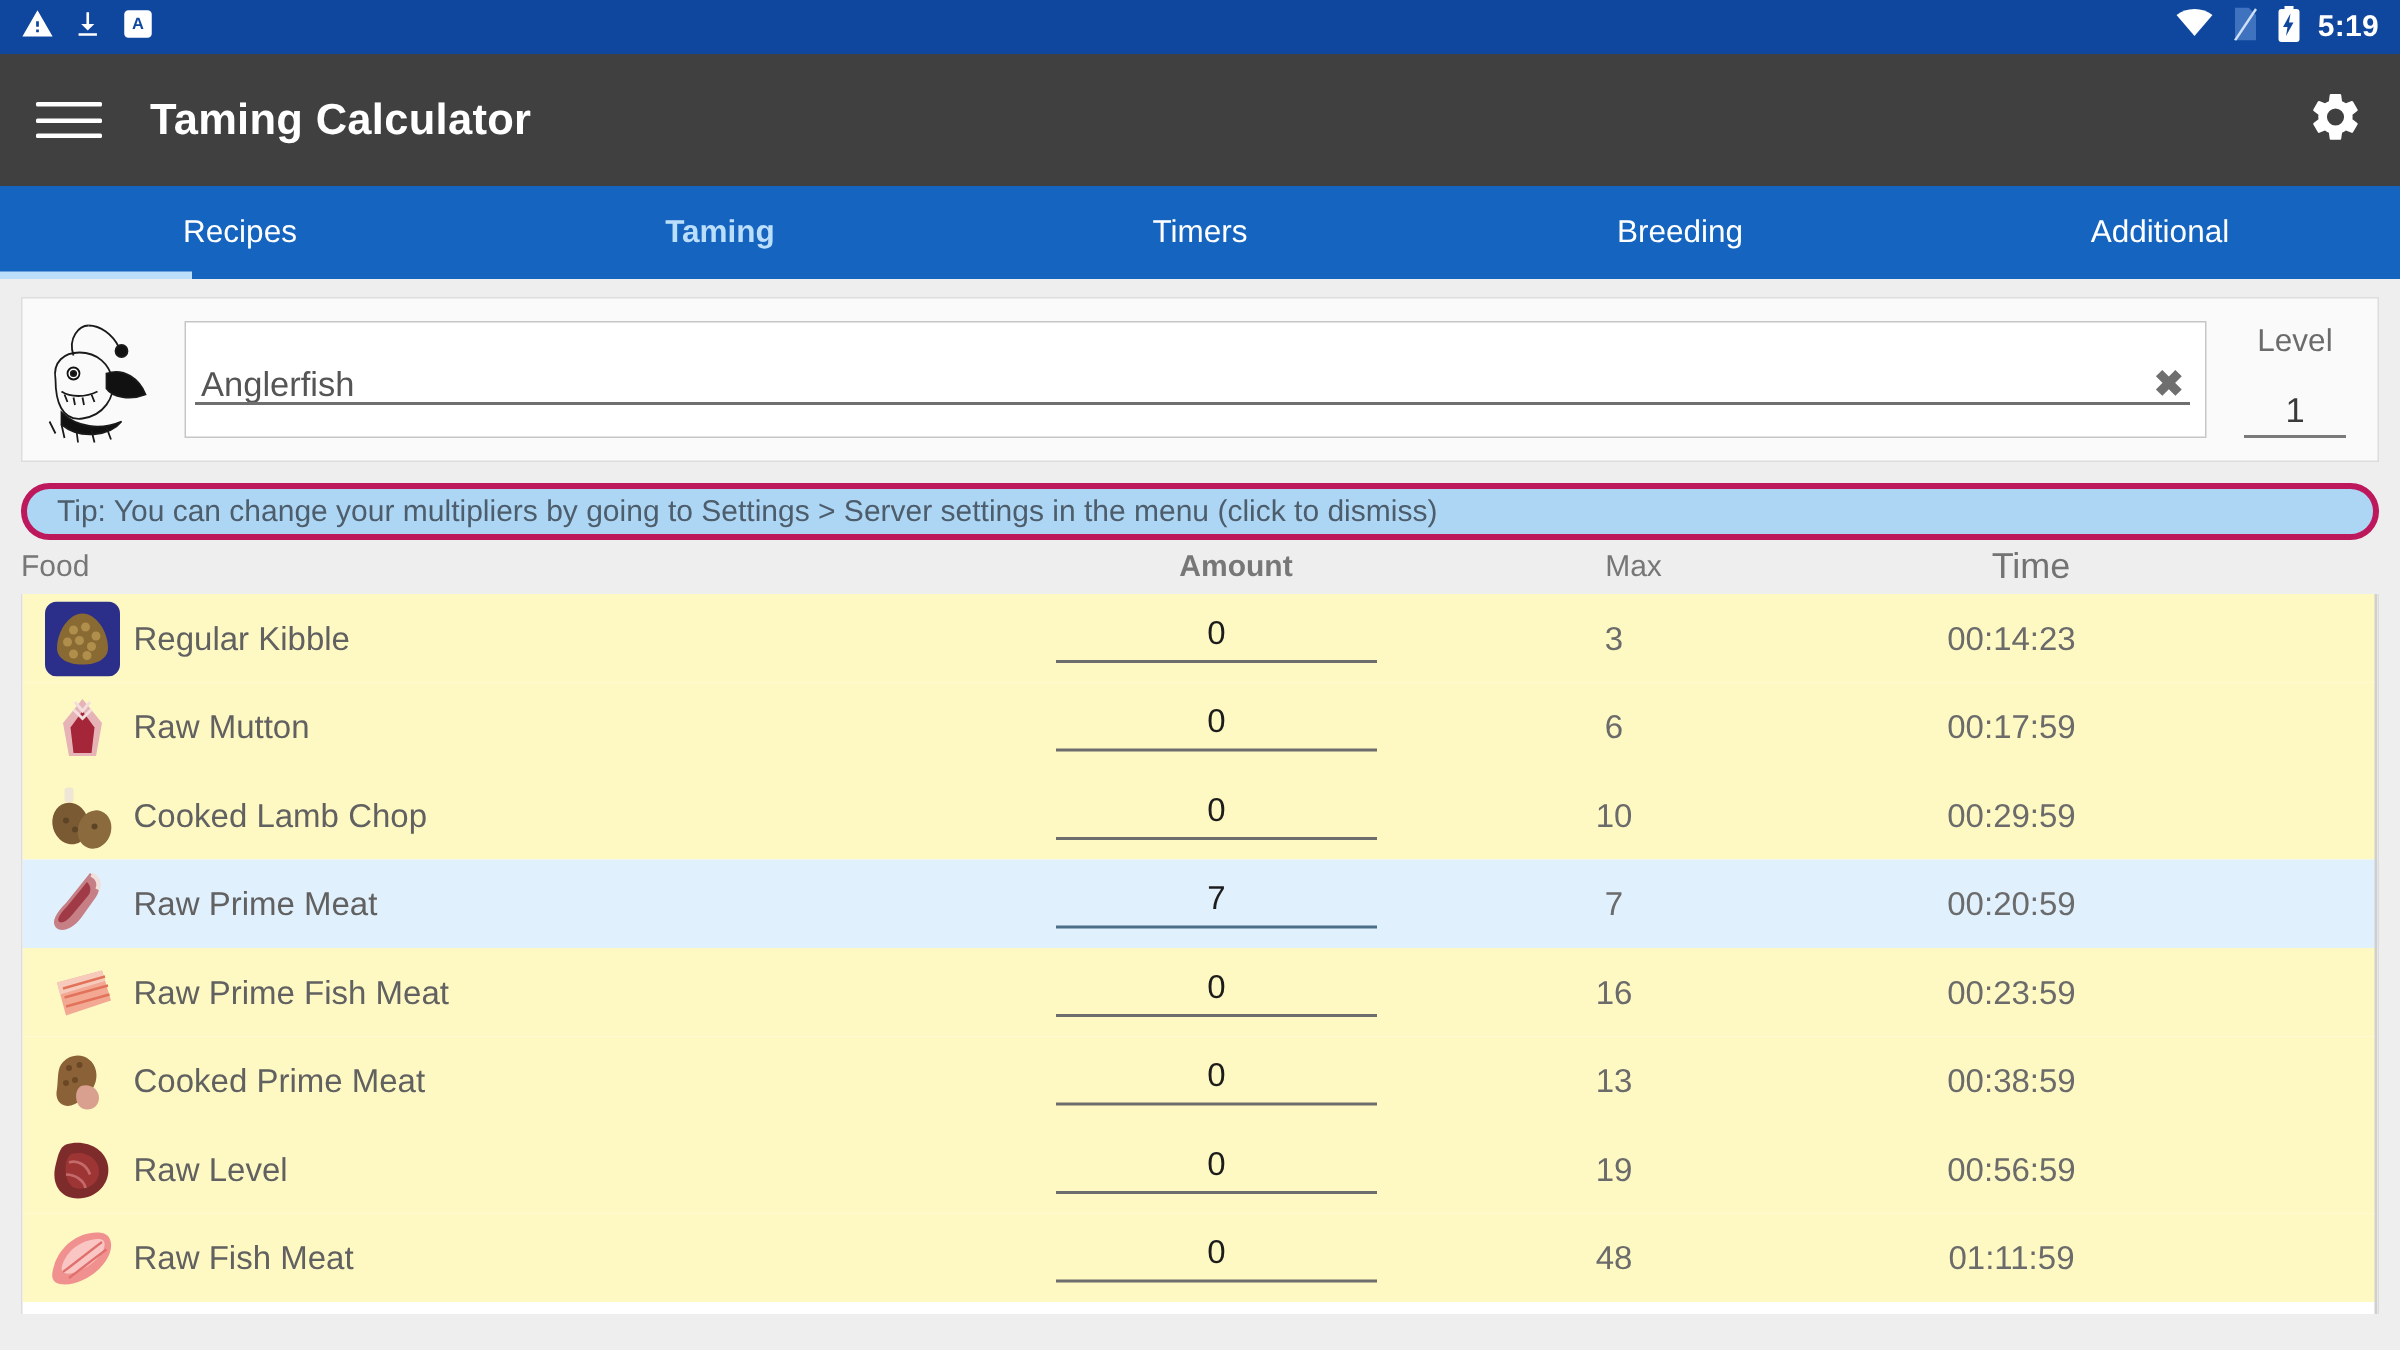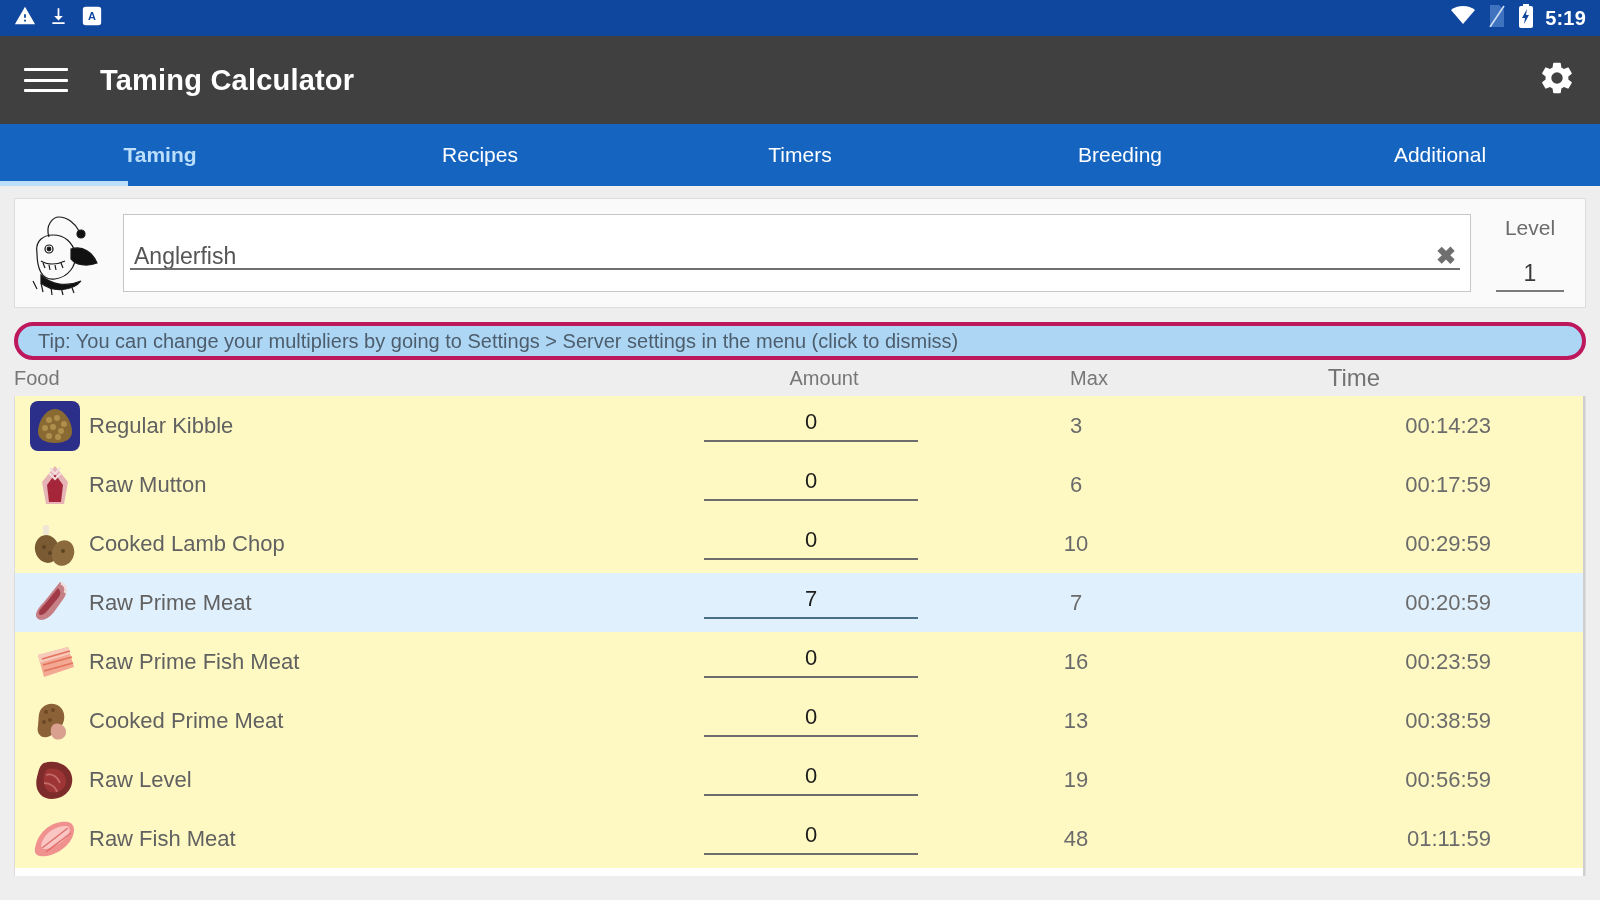--- a/index.html
+++ b/index.html
@@ -112,21 +112,21 @@
   }
   .tip-text { font-size: 20px; color: #4d5d6b; }
 
   
   .thead {
     display: flex; align-items: center;
     height: 36px; padding: 0 0 0 14px;
     background: #eeeeee;
   }
   .col-food   { width: 660px; font-size: 20px; color: #777777; }
-  .col-amount { width: 300px; text-align: center; font-size: 20px; color: #777777; }
+  .col-amount { width: 300px; text-align: center; font-size: 20px; color: #777777; font-weight: bold; }
   .col-max    { width: 230px; text-align: center; font-size: 20px; color: #777777; }
   .col-time   { width: 300px; text-align: center; font-size: 24px; color: #737373; }
 
   .tbody {
     margin: 0 14px 0 14px;
     background: #ffffff;
     border-left: 1px solid #dcdcdc;
     border-right: 1px solid #dcdcdc;
     height: 480px;
     overflow: hidden;
@@ -142,21 +142,21 @@
   .food-name { font-size: 22px; color: #616161; margin-left: 8px; }
   .r-amount { width: 300px; display: flex; align-items: center; justify-content: center; }
   .amount-field {
     width: 214px; text-align: center;
     font-size: 22px; color: #1c1c1c;
     border-bottom: 2px solid #6d6d6d;
     padding-bottom: 5px;
   }
   .row.selected .amount-field { border-bottom-color: #4a6f87; }
   .r-max  { width: 230px; text-align: center; font-size: 22px; color: #6b6b6b; }
-  .r-time { width: 300px; text-align: right; font-size: 22px; color: #6b6b6b; }
+  .r-time { width: 300px; text-align: center; font-size: 22px; color: #6b6b6b; }
 
   
   .vscroll {
     position: absolute; right: 0; top: 0;
     width: 2px; height: 100%; background: #cfcfcf;
   }
 </style>
 </head>
 <body>
 
@@ -210,22 +210,22 @@
   </div>
   <div class="app-title">Taming Calculator</div>
   <div class="gear">
     <svg width="38" height="38" viewBox="0 0 24 24">
         <path fill="#fff" d="M19.14 12.94a7.07 7.07 0 000-1.88l2.03-1.58a.5.5 0 00.12-.64l-1.92-3.32a.5.5 0 00-.6-.22l-2.39.96a7.03 7.03 0 00-1.62-.94l-.36-2.54a.5.5 0 00-.5-.42h-3.84a.5.5 0 00-.5.42l-.36 2.54c-.58.24-1.12.55-1.62.94l-2.39-.96a.5.5 0 00-.6.22L2.67 8.84a.5.5 0 00.12.64l2.03 1.58a7.07 7.07 0 000 1.88L2.79 14.5a.5.5 0 00-.12.64l1.92 3.32c.13.23.41.31.6.22l2.39-.96c.5.39 1.04.7 1.62.94l.36 2.54c.04.24.25.42.5.42h3.84c.25 0 .46-.18.5-.42l.36-2.54c.58-.24 1.12-.55 1.62-.94l2.39.96c.19.09.47.01.6-.22l1.92-3.32a.5.5 0 00-.12-.64l-2.03-1.52zM12 15.6A3.6 3.6 0 1112 8.4a3.6 3.6 0 010 7.2z"></path>
       </svg>
   </div>
 </div>
 
 <div class="tabbar">
+  <div class="tab">Recipes</div>
   <div class="tab active">Taming</div>
-  <div class="tab">Recipes</div>
   <div class="tab">Timers</div>
   <div class="tab">Breeding</div>
   <div class="tab">Additional</div>
   <div class="tab-indicator"></div>
 </div>
 
 <div class="content">
 
   <div class="card">
     <div class="creature-thumb">

